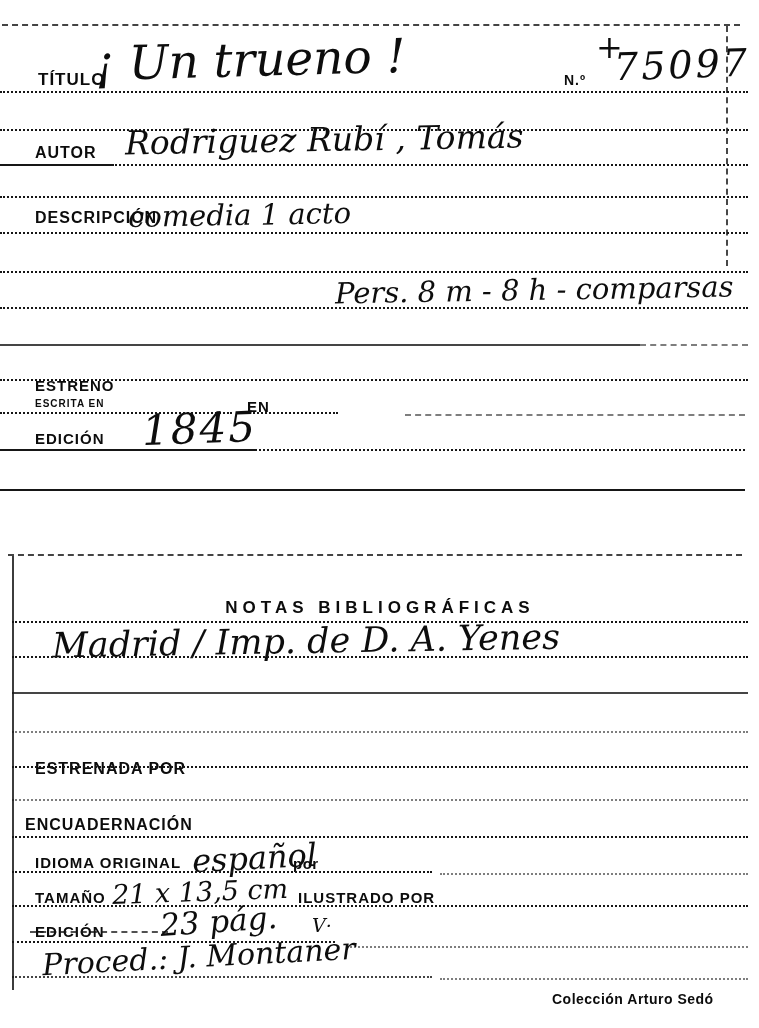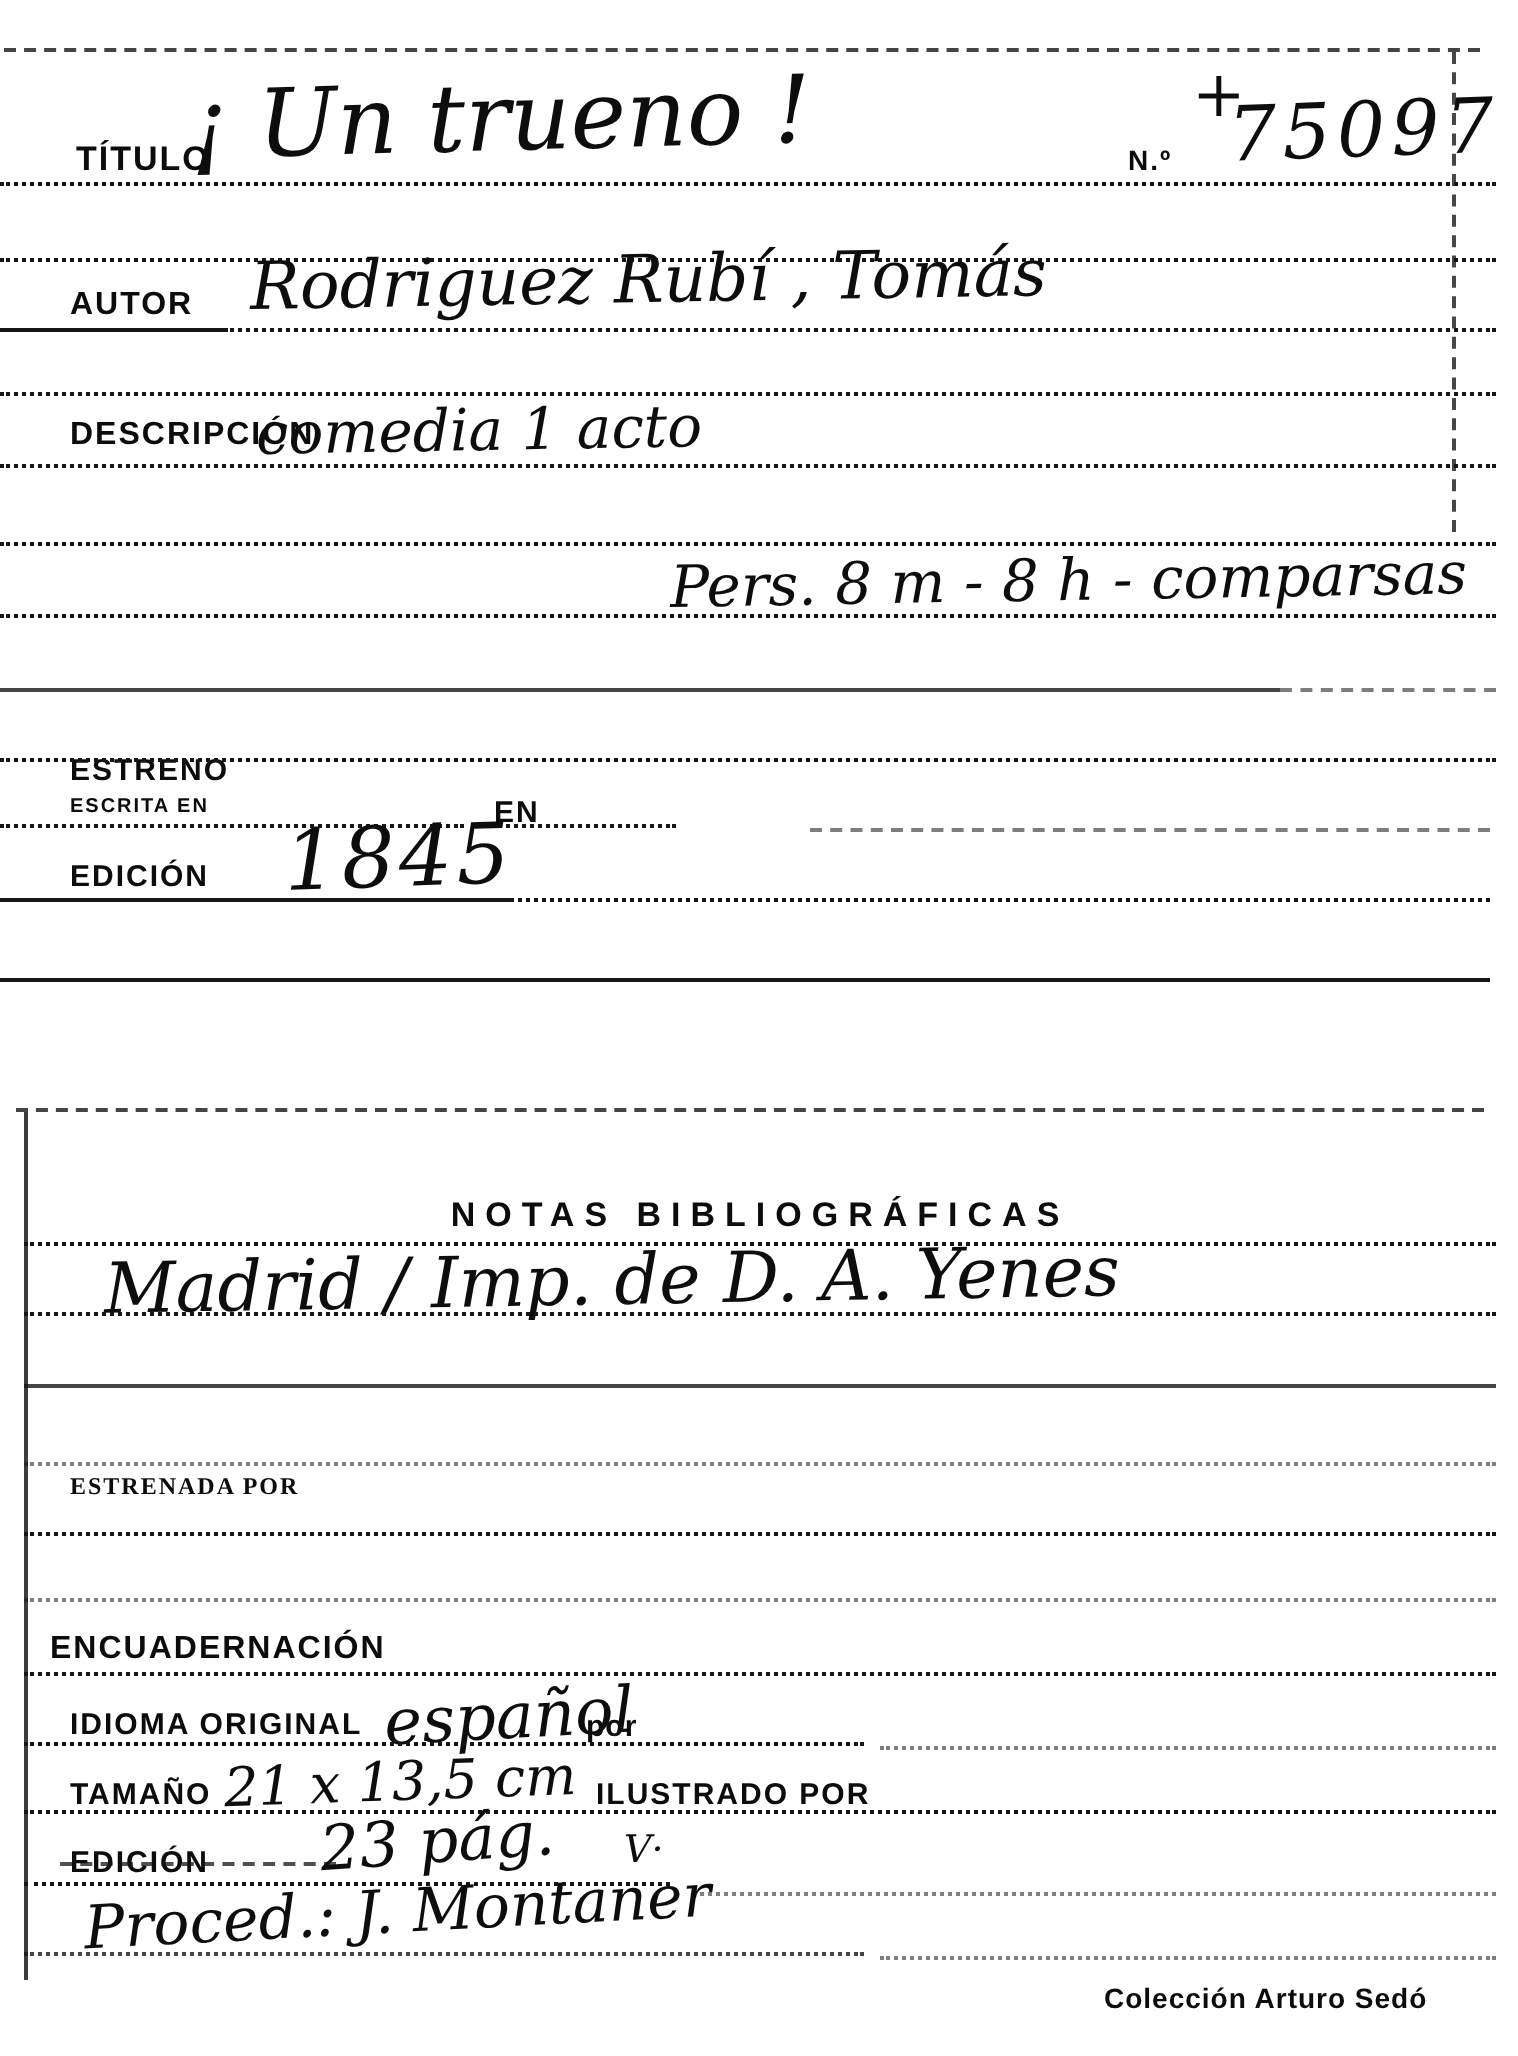--- a/index.html
+++ b/index.html
@@ -118,21 +118,21 @@
     <div class="header-center" style="left:100px;top:598px;width:560px;font-size:17px;">NOTAS BIBLIOGRÁFICAS</div>
     <div class="ln" style="left:12px;top:621px;width:736px;"></div>
 
     <div class="hand" style="left:52px;top:624px;font-size:35px;transform:rotate(-1deg);">Madrid / Imp. de D. A. Yenes</div>
     <div class="ln" style="left:12px;top:656px;width:736px;"></div>
 
     <div class="ln ln-solid ln-mid" style="left:12px;top:692px;width:736px;"></div>
 
     <div class="ln ln-light" style="left:12px;top:731px;width:736px;"></div>
 
-    <div class="lbl" style="left:35px;top:736px;font-size:12px;font-family:Liberation Serif, serif;">ESTRENADA POR</div>
+    <div class="lbl" style="left:35px;top:760px;font-size:16px;">ESTRENADA POR</div>
     <div class="ln" style="left:12px;top:766px;width:736px;"></div>
 
     <div class="ln ln-light" style="left:12px;top:799px;width:736px;"></div>
 
     <div class="lbl" style="left:25px;top:816px;font-size:16px;">ENCUADERNACIÓN</div>
     <div class="ln" style="left:12px;top:836px;width:736px;"></div>
 
     <div class="lbl" style="left:35px;top:854px;font-size:15px;">IDIOMA ORIGINAL</div>
     <div class="hand" style="left:192px;top:842px;font-size:32px;transform:rotate(-3deg);">español</div>
     <div class="lbl" style="left:293px;top:855px;font-size:15px;letter-spacing:.5px;">por</div>

